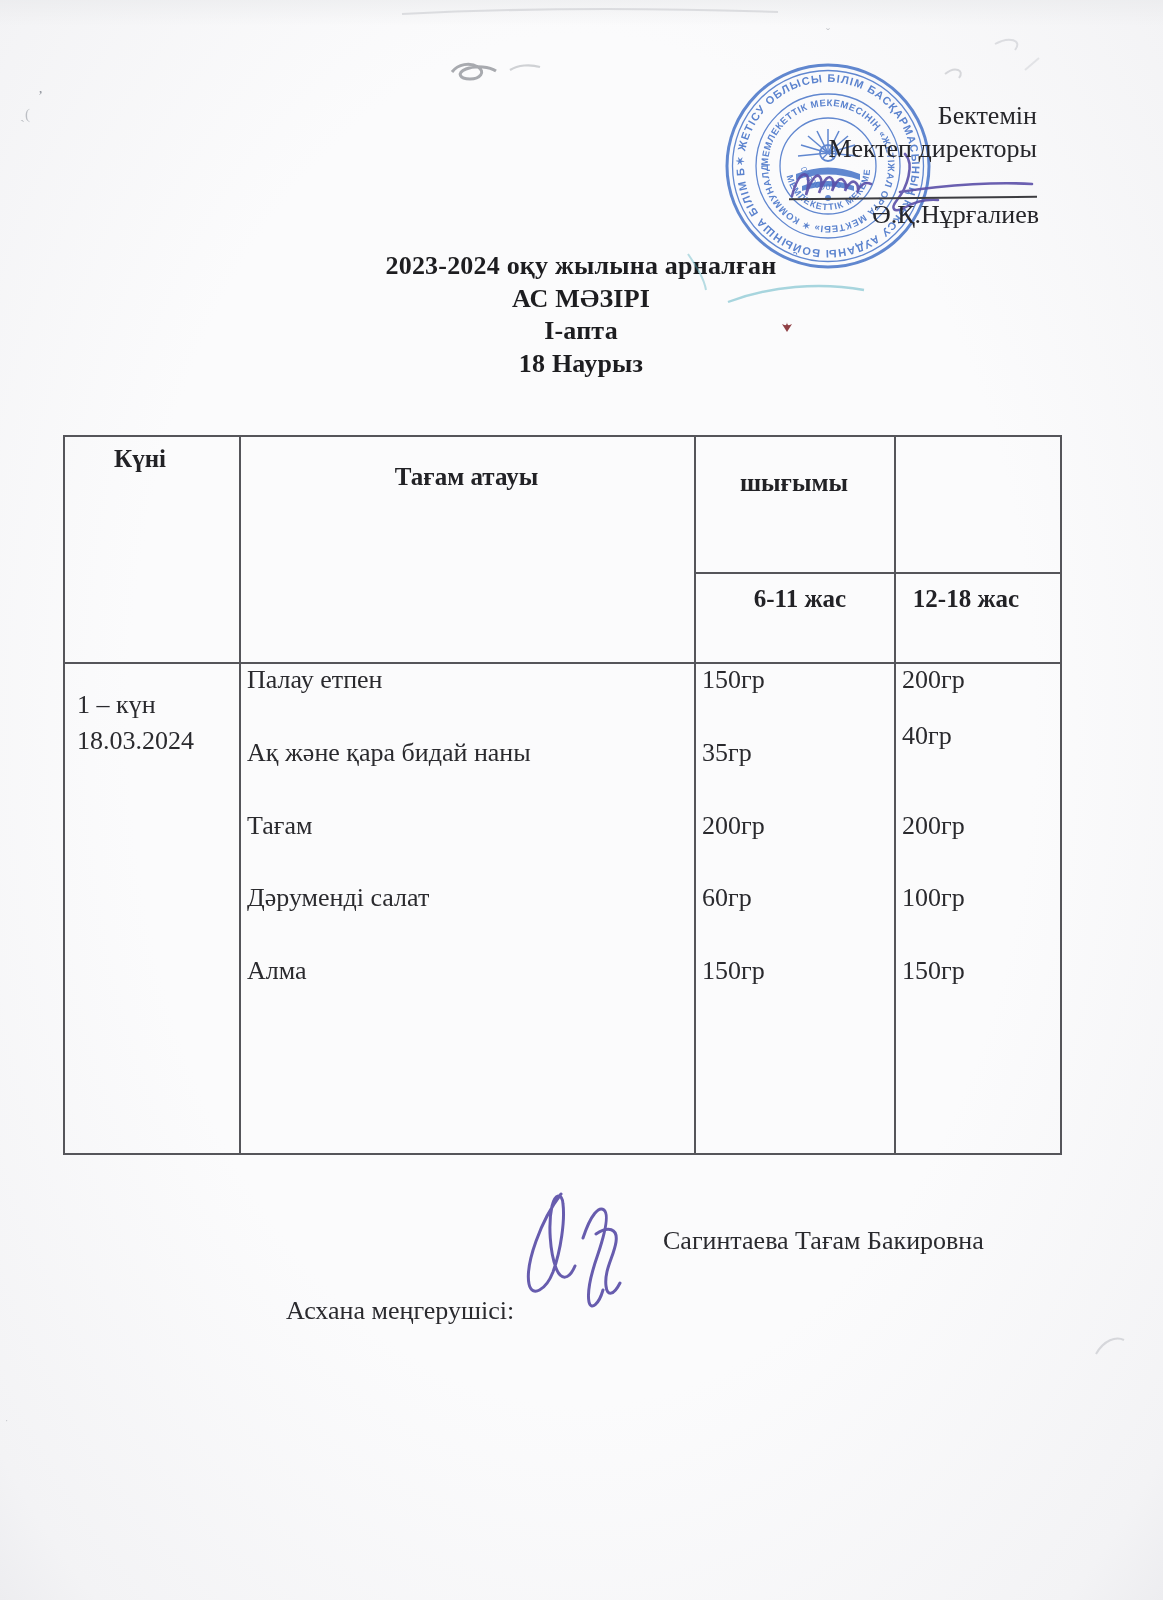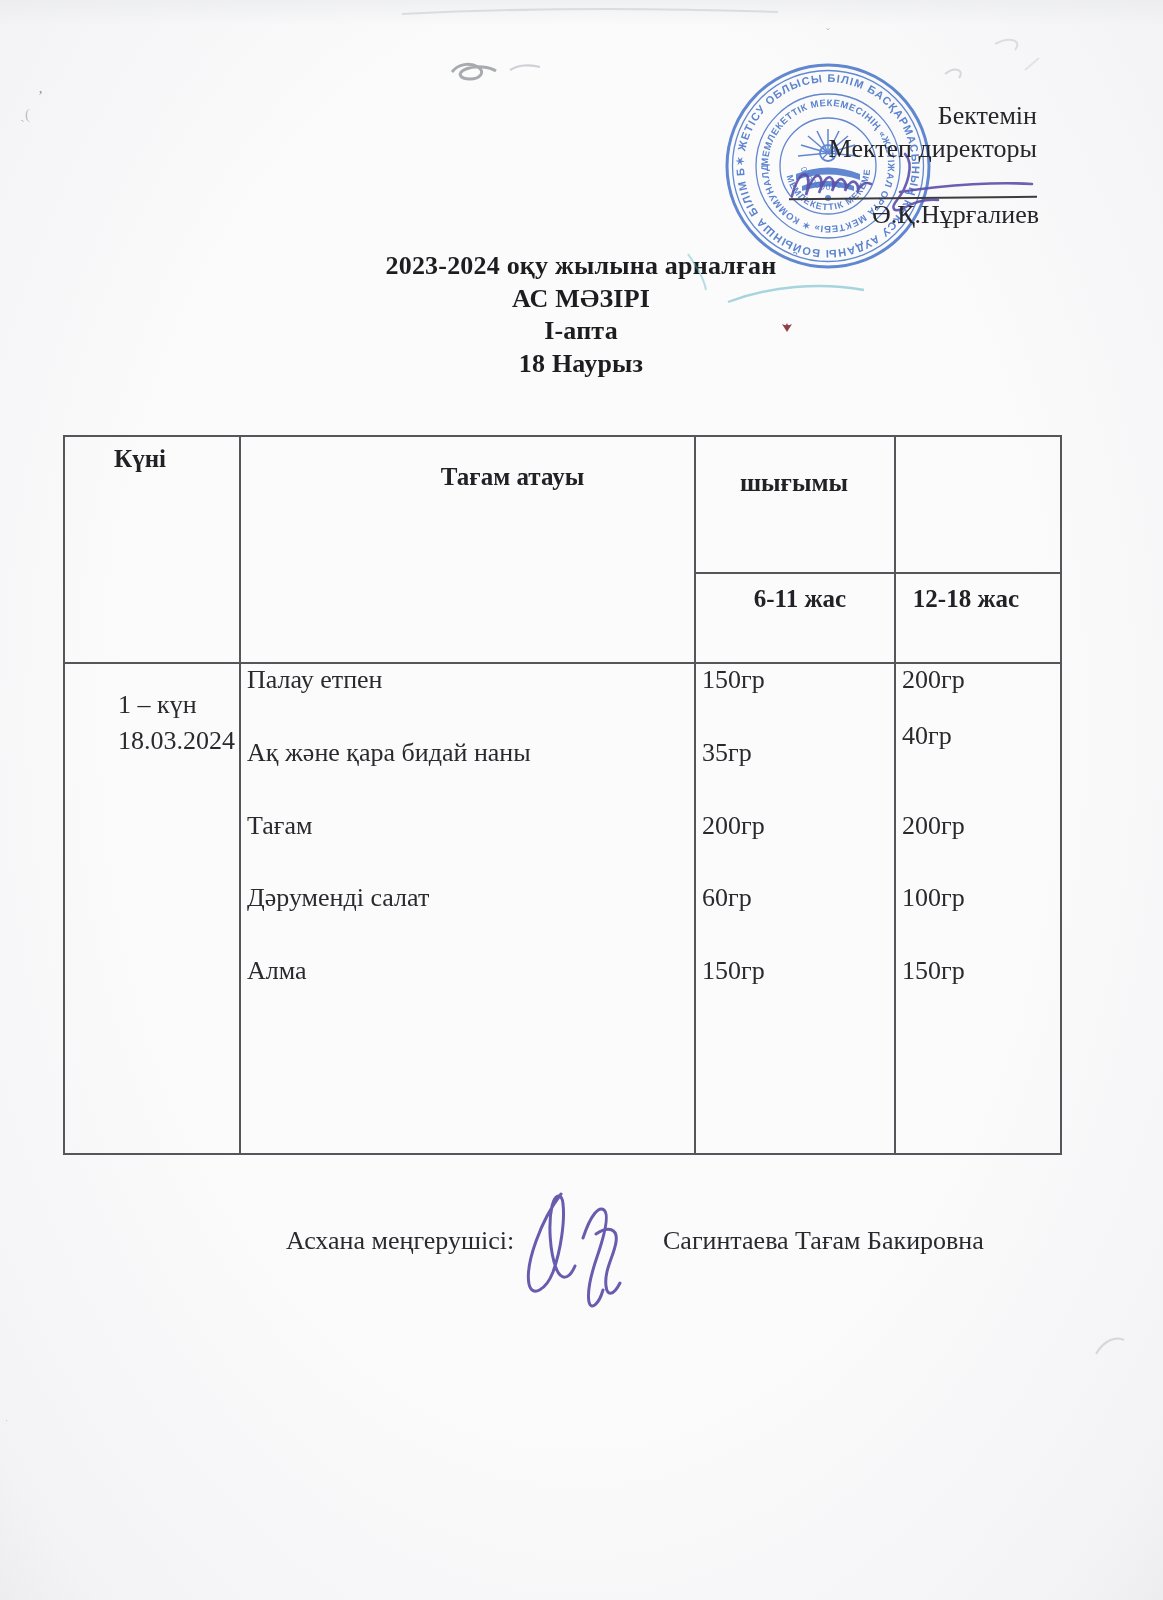--- a/index.html
+++ b/index.html
@@ -109,27 +109,27 @@
 
   <div class="menu-table">
 
     <div class="vline" style="left:174px;top:0;height:716px;"></div>
     <div class="vline" style="left:629px;top:0;height:716px;"></div>
     <div class="vline" style="left:829px;top:0;height:716px;"></div>
     <div class="hline" style="left:629px;top:135px;width:366px;"></div>
     <div class="hline" style="left:0;top:225px;width:995px;"></div>
 
     <div class="th" style="left:0;width:150px;top:8px;">Күні</div>
-    <div class="th" style="left:174px;width:455px;top:26px;padding-left:46px;">Тағам атауы</div>
+    <div class="th" style="left:174px;width:455px;top:26px;">Тағам атауы</div>
     <div class="th" style="left:629px;width:200px;top:32px;">шығымы</div>
 
     <div class="th" style="left:629px;width:212px;top:148px;">6-11 жас</div>
     <div class="th" style="left:829px;width:144px;top:148px;">12-18 жас</div>
 
-    <div class="cell-text day-cell" style="left:12px;top:250px;margin-left:41px;">
+    <div class="cell-text day-cell" style="left:12px;top:250px;">
       <div>1 – күн</div>
       <div>18.03.2024</div>
     </div>
 
     <div>
       <span class="cell-text" style="left:182px;top:228px;">Палау етпен</span>
       <span class="cell-text" style="left:637px;top:228px;">150гр</span>
       <span class="cell-text" style="left:837px;top:228px;">200гр</span>
     </div>
     <div>
@@ -147,21 +147,21 @@
       <span class="cell-text" style="left:637px;top:446px;">60гр</span>
       <span class="cell-text" style="left:837px;top:446px;">100гр</span>
     </div>
     <div>
       <span class="cell-text" style="left:182px;top:519px;">Алма</span>
       <span class="cell-text" style="left:637px;top:519px;">150гр</span>
       <span class="cell-text" style="left:837px;top:519px;">150гр</span>
     </div>
   </div>
 
-  <div class="abs foot" style="left:286px;top:1226px;text-align:center;">Асхана меңгерушісі:</div>
+  <div class="abs foot" style="left:286px;top:1296px;text-align:center;">Асхана меңгерушісі:</div>
 
   <svg style="left:495px;top:1172px;" width="150" height="140" viewBox="0 0 150 140">
     <g stroke="#5b4fa8" stroke-width="3" fill="none" stroke-linecap="round" opacity="0.92">
       <path d="M66,22 c-20,26 -36,70 -32,90 c3,14 17,6 24,-12 c8,-22 12,-52 10,-68 c-1,-12 -8,-10 -11,2 c-4,18 -2,46 4,62 c5,13 13,12 19,-2"></path>
       <path d="M88,66 c8,-24 16,-32 21,-28 c6,5 0,26 -6,44 c-7,20 -11,38 -9,48 c2,9 10,2 14,-12"></path>
       <path d="M101,62 c12,-8 22,-6 20,8 c-2,14 -12,28 -10,44 c1,11 8,9 14,-3"></path>
     </g>
   </svg>
 
   <div class="abs foot" style="left:663px;top:1226px;">Сагинтаева Тағам Бакировна</div>

